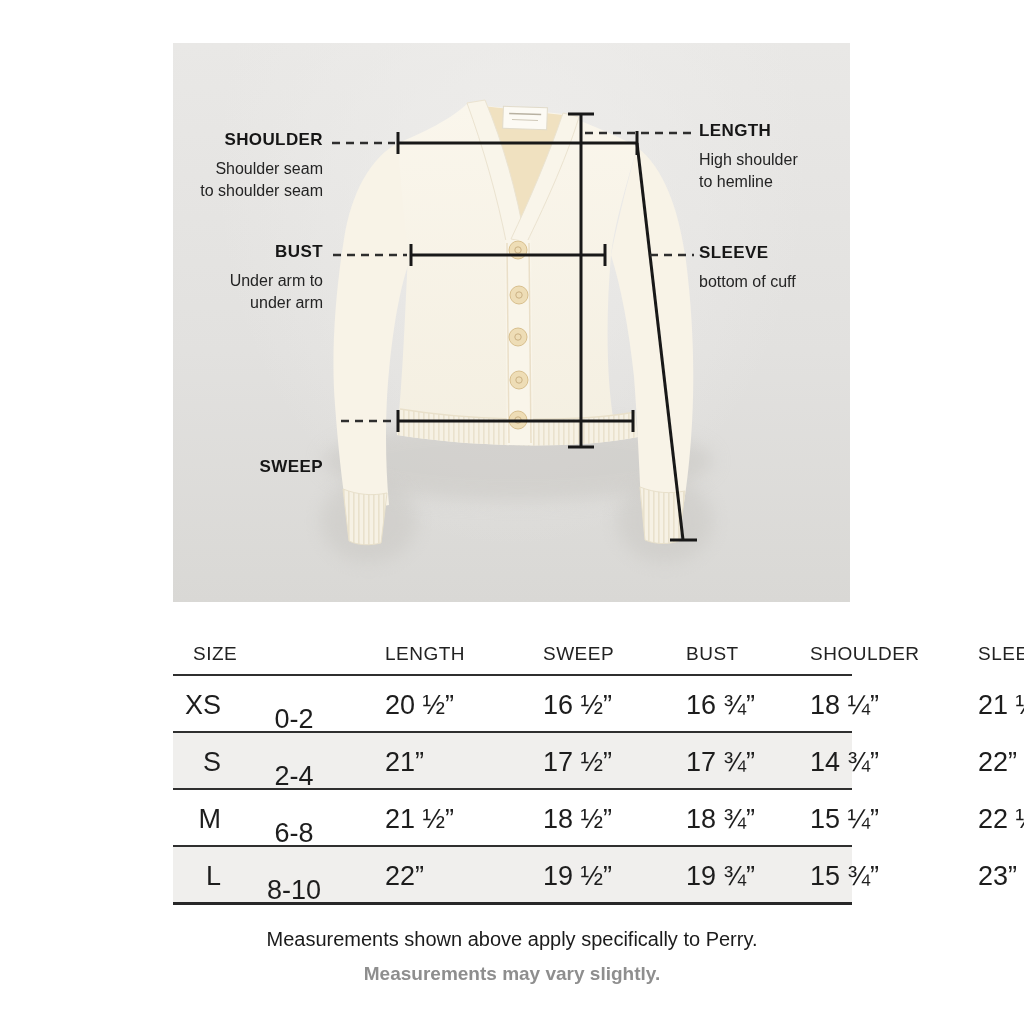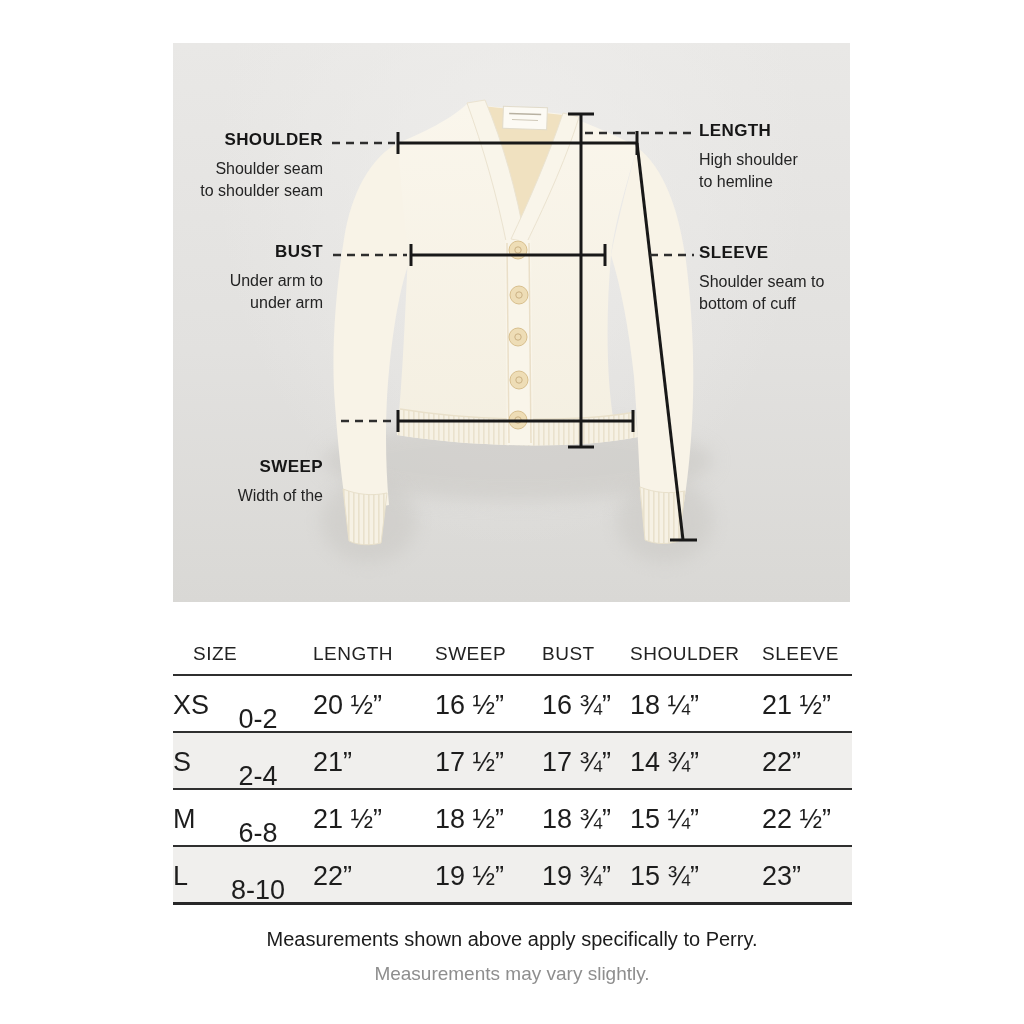--- a/index.html
+++ b/index.html
@@ -30,42 +30,42 @@
   .annot-desc{font-size:16px;line-height:22px;color:#242424;}
 
   
   .size-table{position:absolute;left:173px;top:633px;width:679px;}
   .trow{
     display:grid;
     grid-template-columns:48px 74px 122px 107px 98px 114px 116px;
     align-items:center;
     height:55px;
     border-bottom:2px solid #2f2f2f;
-    font-size:27px;color:#1d1d1d;
+    font-size:27px;color:#1d1d1d;gap:36px;
   }
   .trow.thead{
     height:41px;font-size:19px;letter-spacing:.5px;color:#222;
     border-bottom:2px solid #2f2f2f;
   }
   .trow:last-child{border-bottom:3px solid #282828;}
   .trow.shaded{background:#f0efed;}
   .cell{white-space:nowrap;}
   .c-size-h{grid-column:1 / 3;padding-left:20px;}
-  .c-letter{text-align:left;}
+  .c-letter{text-align:right;}
   .c-range{text-align:center;margin-top:28px;}
   .c-length{padding-left:18px;}
   .c-sweep{padding-left:18px;}
   .c-bust{padding-left:18px;}
   .c-shoulder{padding-left:8px;}
   .c-sleeve{padding-left:26px;}
 
   
   .footer{position:absolute;left:0;top:928px;width:1024px;text-align:center;}
   .footer-main{font-size:20px;color:#1b1b1b;margin-bottom:12px;}
-  .footer-sub{font-size:19px;color:#8e8e8e;}
+  .footer-sub{font-size:19px;color:#8e8e8e;font-weight:bold;}
 </style>
 </head>
 <body>
 
 <div class="photo">
   <svg width="677" height="559" viewBox="0 0 677 559">
     <defs>
       <linearGradient id="bodyGrad" x1="0" y1="0" x2="0" y2="1">
         <stop offset="0" stop-color="#faf6ec"></stop>
         <stop offset="1" stop-color="#f4efe1"></stop>
@@ -177,36 +177,34 @@
   <div class="annot-title">BUST</div>
   <div class="annot-desc">
     <div>Under arm to</div>
     <div>under arm</div>
   </div>
 </div>
 
 <div class="annot annot-left" style="top:457px">
   <div class="annot-title">SWEEP</div>
   <div class="annot-desc">
-    <div>Width of the</div>
   </div>
 </div>
 
 <div class="annot annot-right" style="top:121px">
   <div class="annot-title">LENGTH</div>
   <div class="annot-desc">
     <div>High shoulder</div>
     <div>to hemline</div>
   </div>
 </div>
 
 <div class="annot annot-right" style="top:243px">
   <div class="annot-title">SLEEVE</div>
   <div class="annot-desc">
-    <div>Shoulder seam to</div>
     <div>bottom of cuff</div>
   </div>
 </div>
 
 <div class="size-table">
   <div class="trow thead">
     <div class="cell c-size-h">SIZE</div>
     <div class="cell c-length">LENGTH</div>
     <div class="cell c-sweep">SWEEP</div>
     <div class="cell c-bust">BUST</div>

